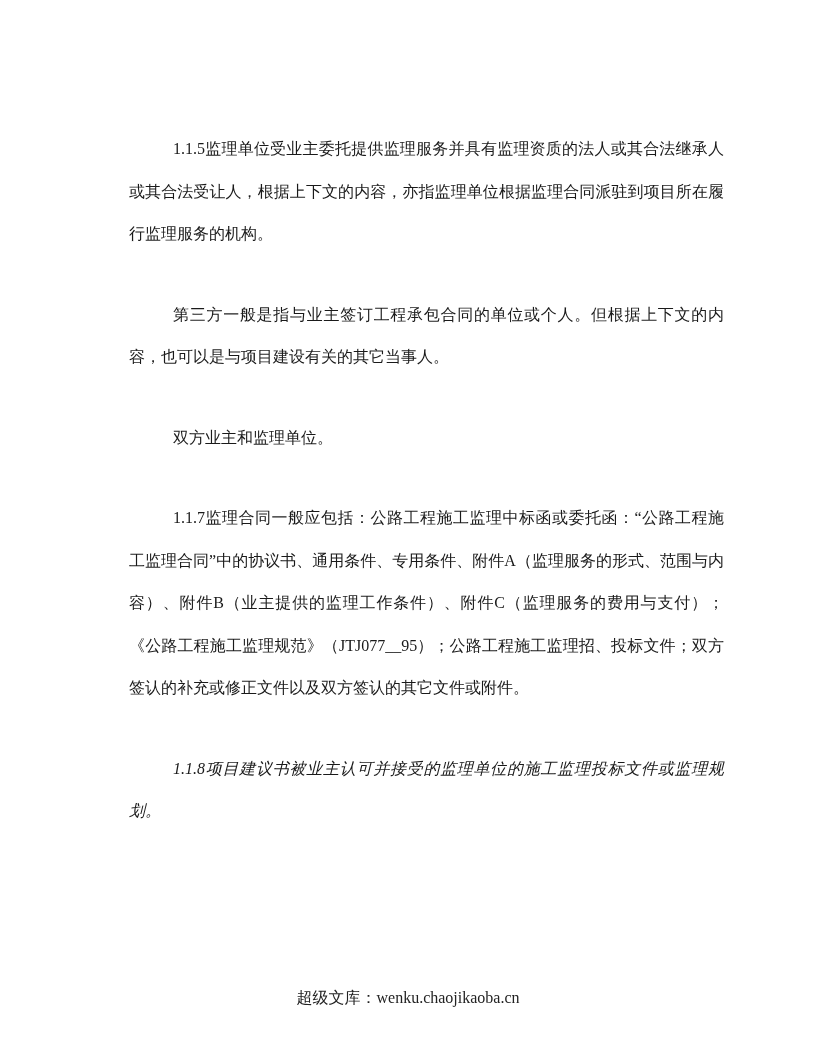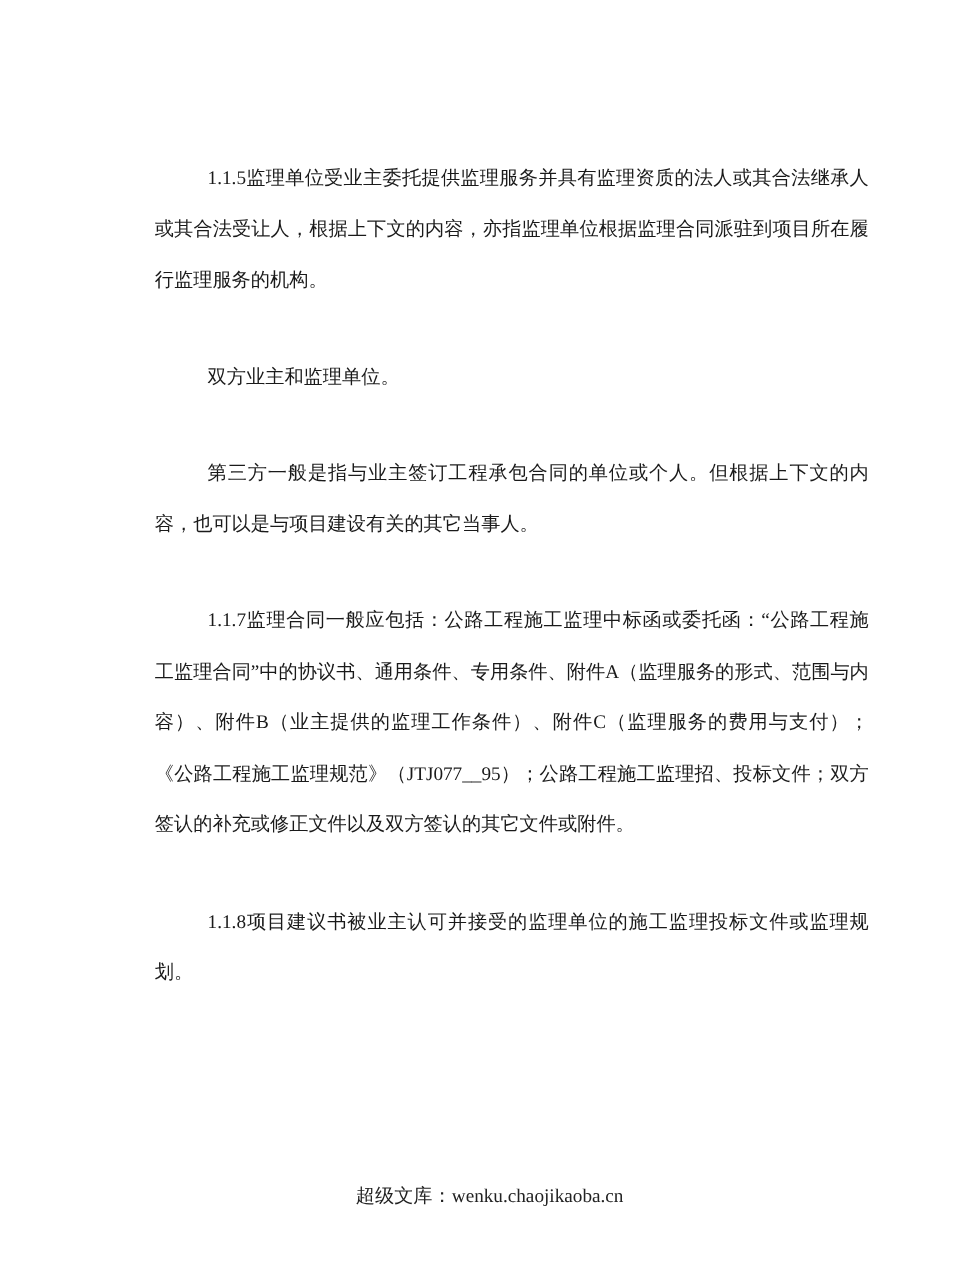--- a/index.html
+++ b/index.html
@@ -31,37 +31,38 @@
     text-justify: inter-ideograph;
     margin-left: 23px;
   }
   .doc p {
     margin: 0 0 38px 0;
     text-indent: 44px;
     word-break: break-all;
   }
   .doc p:last-child {
     margin-bottom: 0;
+    font-style: italic;
   }
   .footer {
     position: absolute;
     left: 0;
     top: 989px;
     width: 816px;
     text-align: center;
     font-size: 16px;
     line-height: 18px;
     color: #222222;
   }
 </style>
 </head>
 <body>
 
 <div class="page">
   <div class="doc">
     <p>1.1.5监理单位受业主委托提供监理服务并具有监理资质的法人或其合法继承人或其合法受让人，根据上下文的内容，亦指监理单位根据监理合同派驻到项目所在履行监理服务的机构。</p>
+    <p>第三方一般是指与业主签订工程承包合同的单位或个人。但根据上下文的内容，也可以是与项目建设有关的其它当事人。</p>
     <p>双方业主和监理单位。</p>
-    <p>第三方一般是指与业主签订工程承包合同的单位或个人。但根据上下文的内容，也可以是与项目建设有关的其它当事人。</p>
     <p>1.1.7监理合同一般应包括：公路工程施工监理中标函或委托函：“公路工程施工监理合同”中的协议书、通用条件、专用条件、附件A（监理服务的形式、范围与内容）、附件B（业主提供的监理工作条件）、附件C（监理服务的费用与支付）；《公路工程施工监理规范》（JTJ077__95）；公路工程施工监理招、投标文件；双方签认的补充或修正文件以及双方签认的其它文件或附件。</p>
     <p>1.1.8项目建议书被业主认可并接受的监理单位的施工监理投标文件或监理规划。</p>
   </div>
   <div class="footer">超级文库：wenku.chaojikaoba.cn</div>
 </div>
 
 </body></html>

